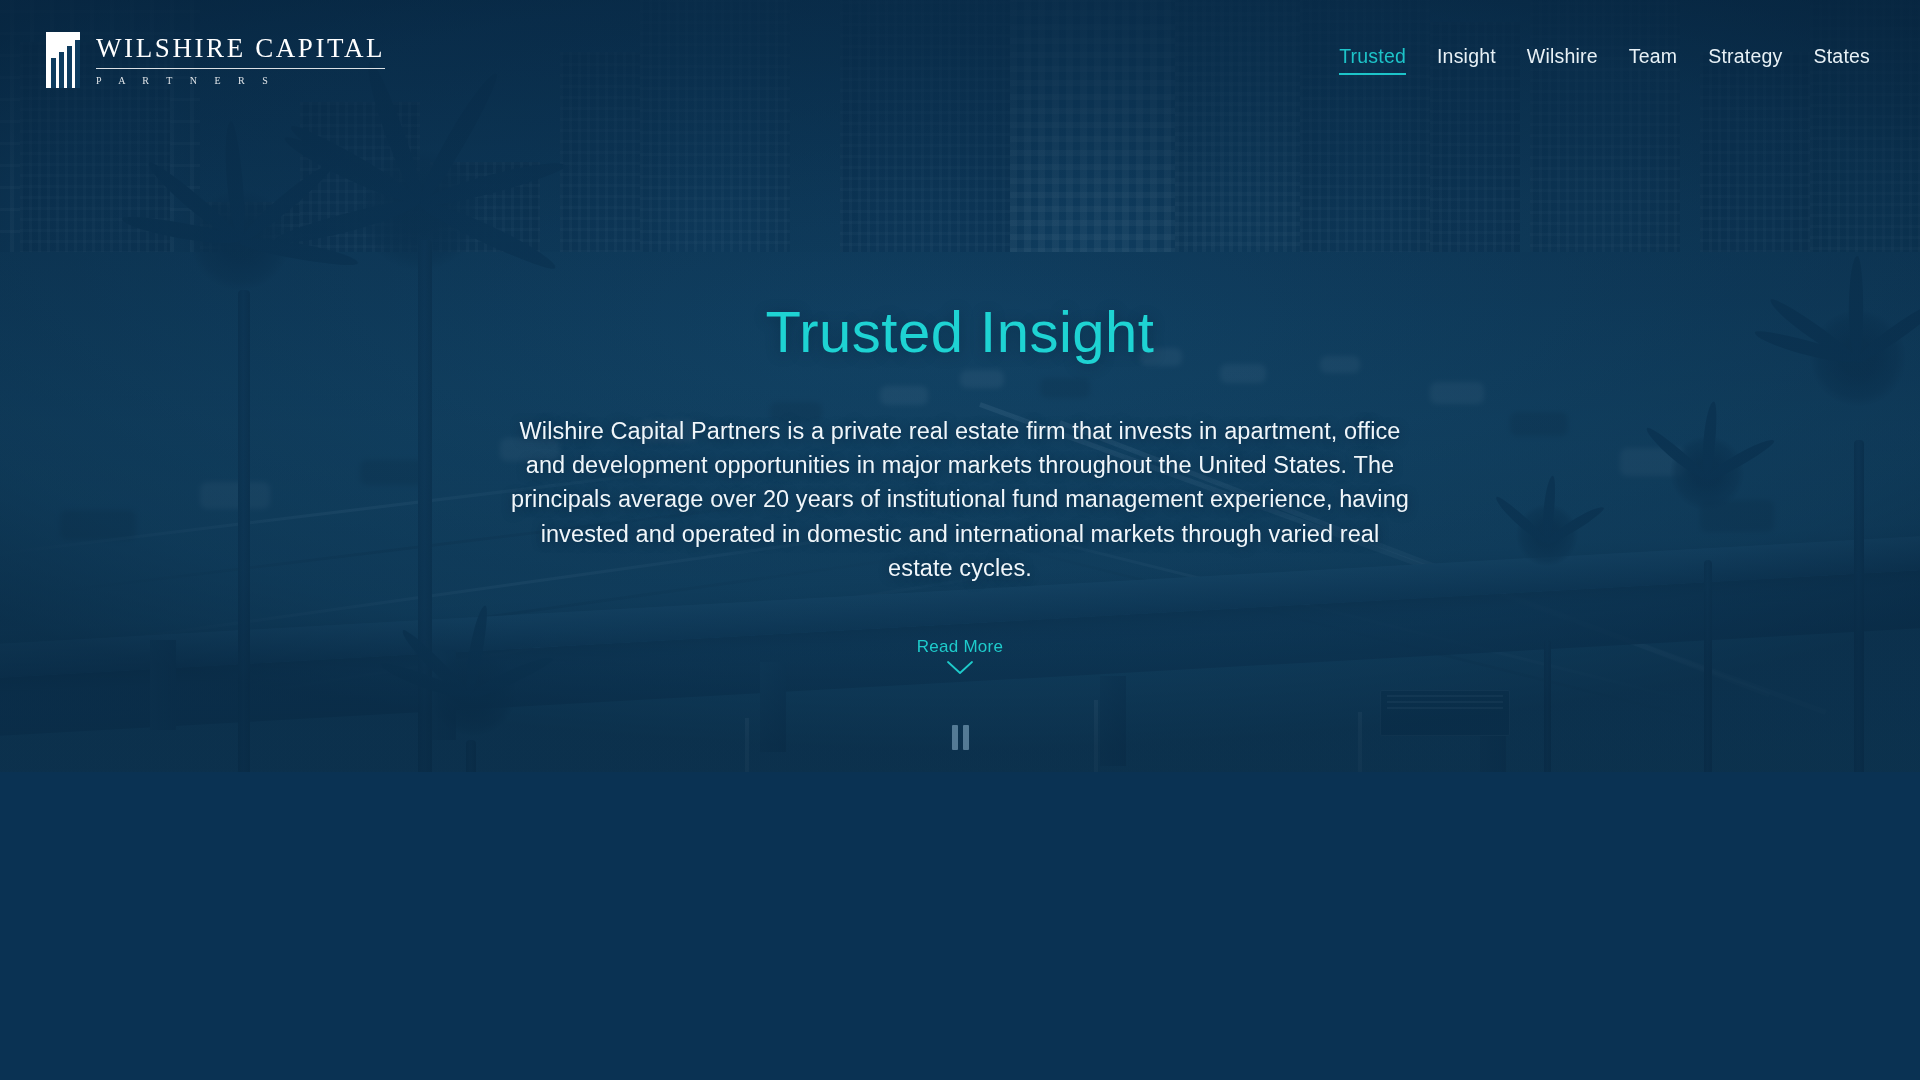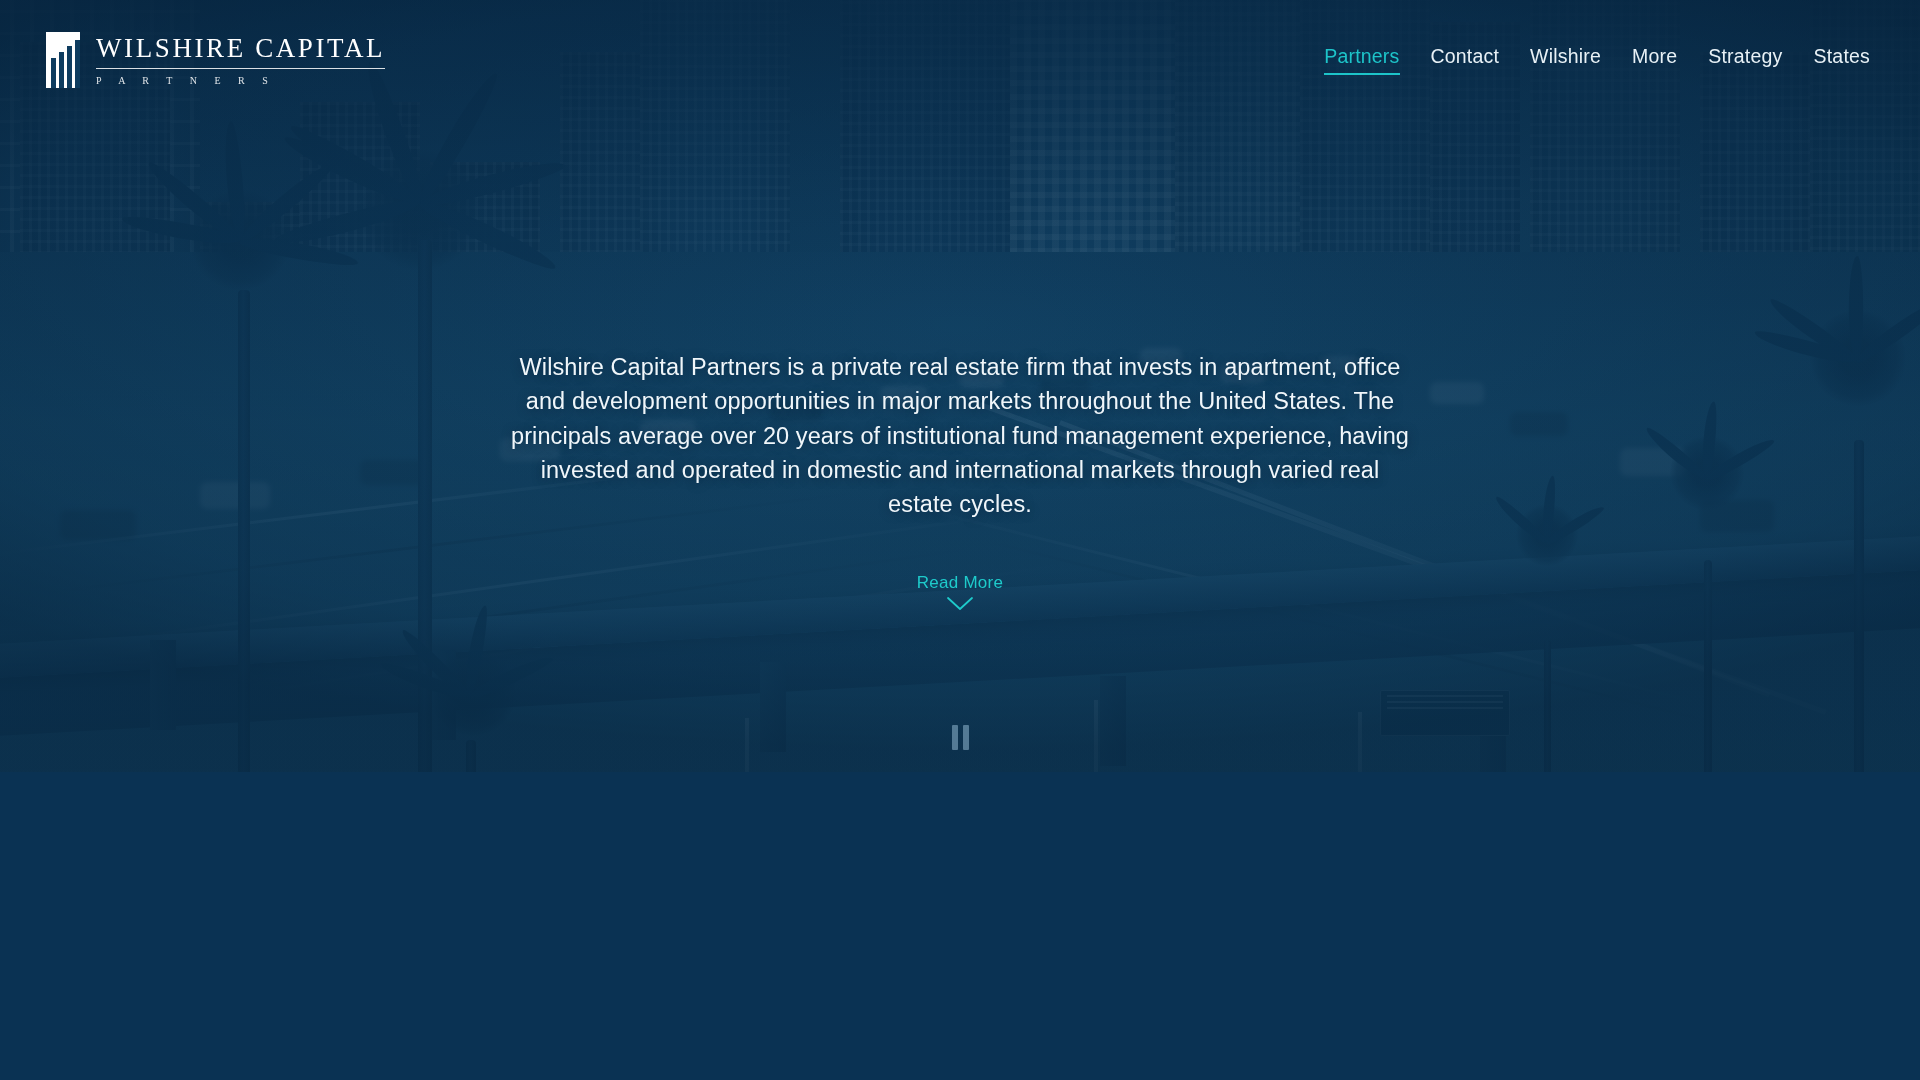--- a/index.html
+++ b/index.html
@@ -448,30 +448,31 @@
           <span class="c3"></span>
           <span class="c4"></span>
       </span>
       <span id="wordmark">
         <span id="wm-main">WILSHIRE CAPITAL</span>
         <span id="wm-sub">P A R T N E R S</span>
       </span>
     </a>
 
     <nav id="nav">
-      <a class="nav-link active" href="#">Partners</a>
-      <a class="nav-link" href="#">Contact</a>
+      <a class="nav-link active" href="#">Trusted</a>
+      <a class="nav-link" href="#">Insight</a>
       <a class="nav-link" href="#">Wilshire</a>
-      <a class="nav-link" href="#">More</a>
+      <a class="nav-link" href="#">Team</a>
       <a class="nav-link" href="#">Strategy</a>
       <a class="nav-link" href="#">States</a>
     </nav>
   </header>
 
   <div id="hero-copy">
+    <h1 id="headline">Trusted Insight</h1>
     <p id="hero-body">Wilshire Capital Partners is a private real estate firm that invests in apartment, office and development opportunities in major markets throughout the United States. The principals average over 20 years of institutional fund management experience, having invested and operated in domestic and international markets through varied real estate cycles.</p>
 
     <div id="read-more-wrap">
       <a id="read-more" href="#">Read More</a>
       <span id="chevron-down">
         <svg width="26" height="14" viewBox="0 0 26 14" fill="none" xmlns="http://www.w3.org/2000/svg">
           <path d="M1 1 L13 12 L25 1" stroke="#1ecbcb" stroke-width="1.8" stroke-linecap="round" stroke-linejoin="round"></path>
         </svg>
       </span>
     </div>

